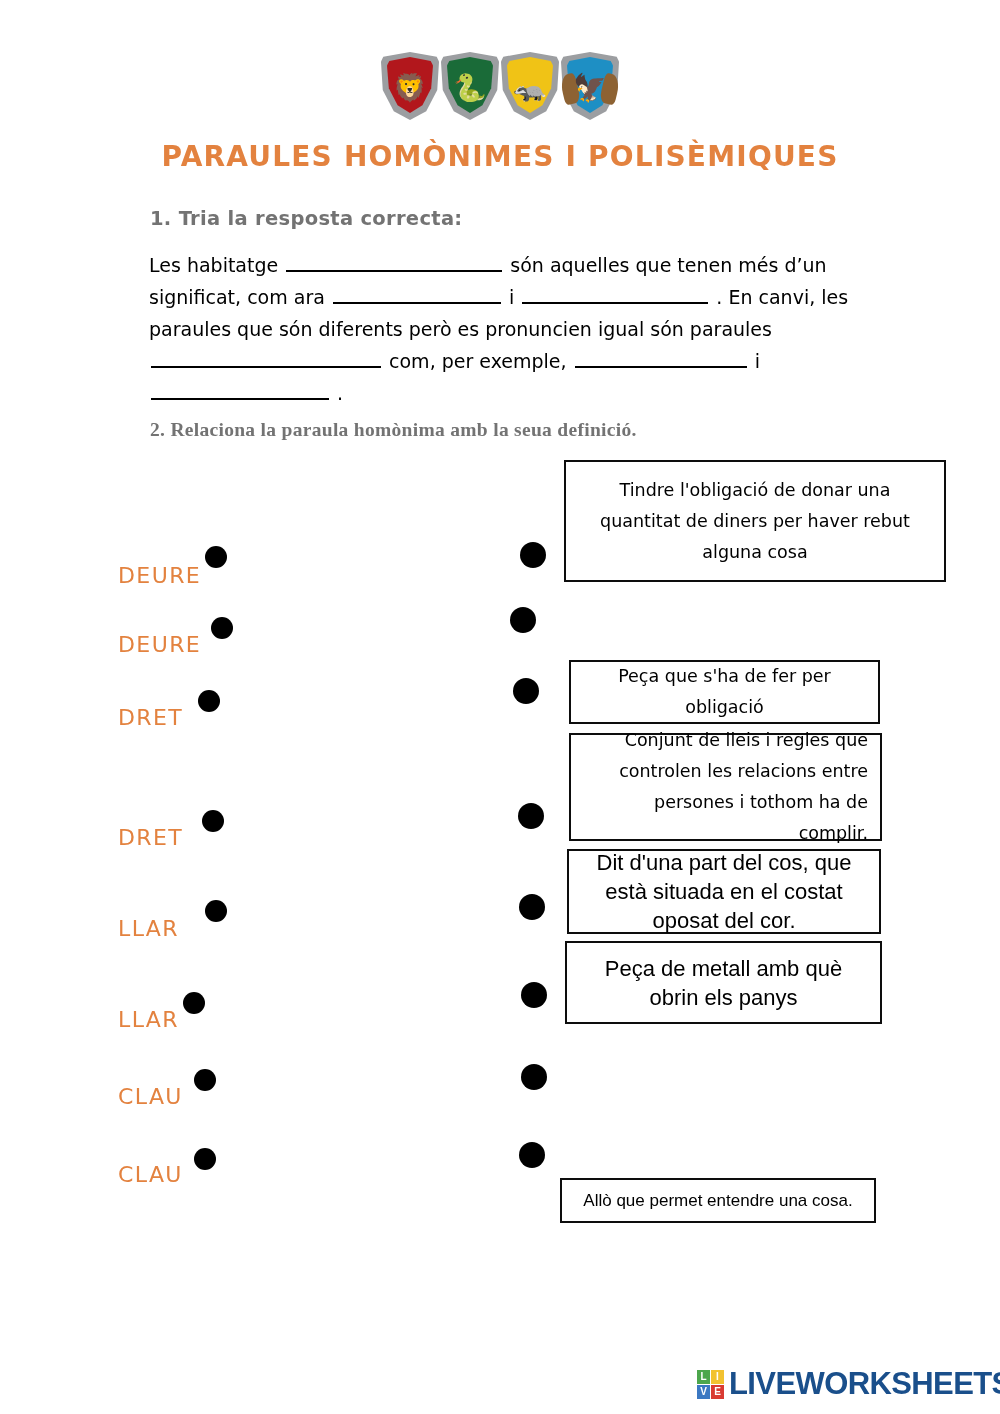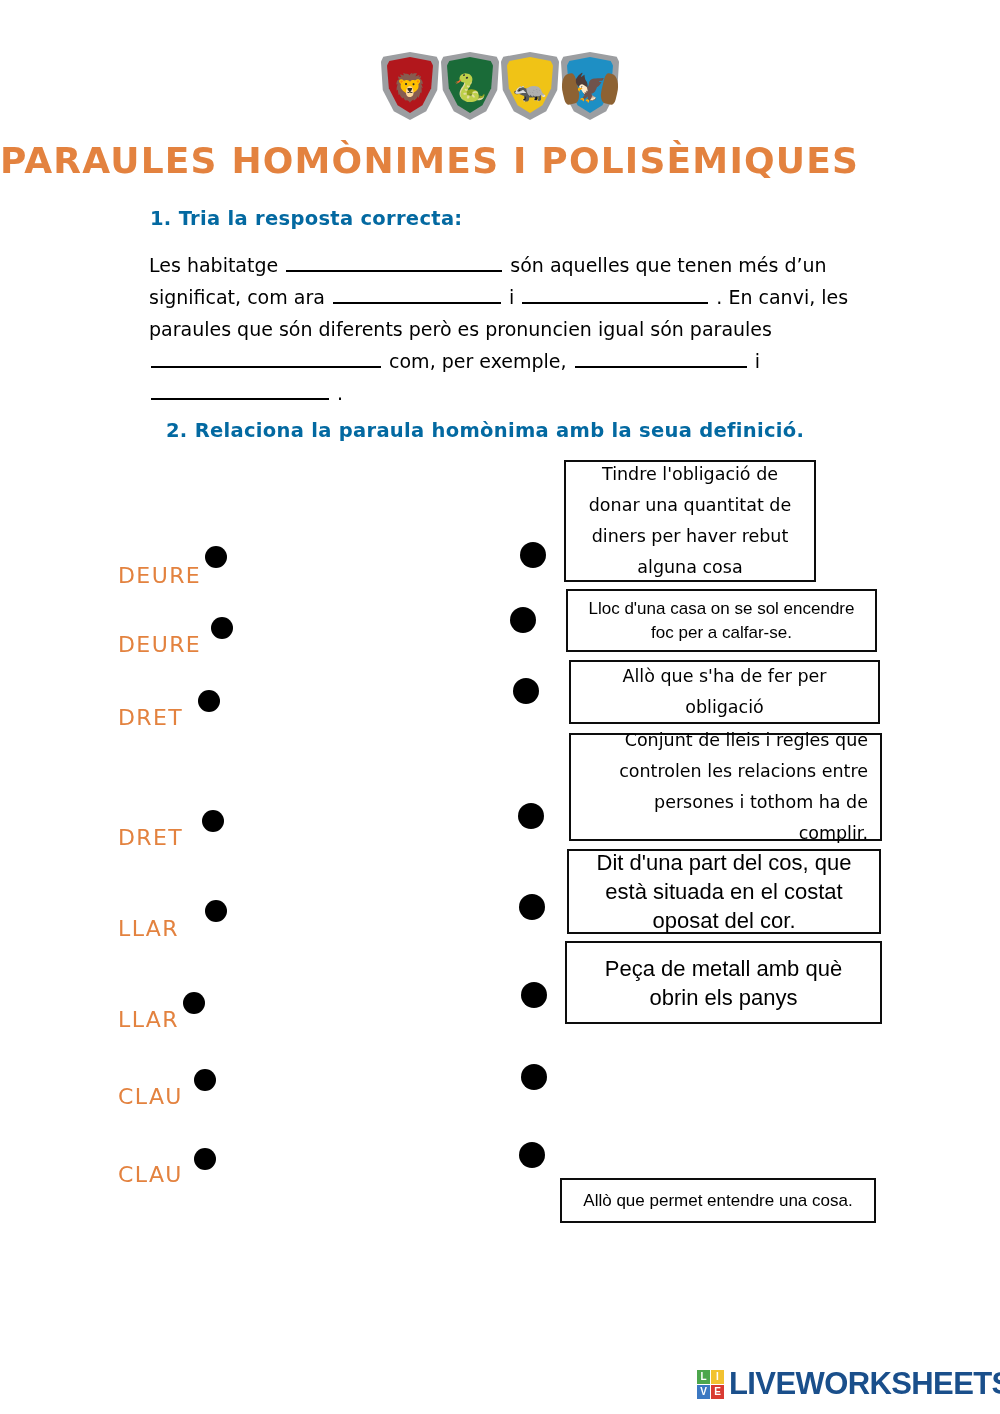--- a/index.html
+++ b/index.html
@@ -45,37 +45,38 @@
     background: #8d6233;
     border-radius: 60% 20% 40% 20%;
   }
   .crest .wing-l { left: 1px; transform: rotate(-14deg); }
   .crest .wing-r { right: 1px; transform: rotate(14deg) scaleX(-1); }
 
   
   .title {
     position: absolute;
     top: 140px; left: 0; width: 1000px;
-    font-family: "DejaVu Sans", sans-serif;
-    font-size: 36px;
+    text-align: center;
+    font-family: "DejaVu Sans", sans-serif;
+    font-size: 28px;
     font-weight: bold;
     letter-spacing: 1.2px;
   }
 
   
   .q-heading {
     position: absolute;
     font-family: "DejaVu Sans", sans-serif;
     font-size: 19.5px;
     font-weight: bold;
-    color: #0369a1;
+    color: #737373;
     letter-spacing: 0.3px;
   }
   #q1-heading { top: 207px; left: 150px; }
-  #q2-heading { top: 419px; left: 166px; }
+  #q2-heading { top: 419px; left: 150px; font-family: Liberation Serif, serif; }
 
   .paragraph {
     position: absolute;
     top: 249px; left: 149px;
     width: 775px;
     font-family: "DejaVu Sans", sans-serif;
     font-size: 19px;
     line-height: 32px;
     color: #000;
   }
@@ -230,30 +231,27 @@
 
   <div class="dot dot-r" style="left: 520px; top: 542px; background: rgb(0, 0, 0);"></div>
   <div class="dot dot-r" style="left: 510px; top: 607px; background: rgb(0, 0, 0);"></div>
   <div class="dot dot-r" style="left: 513px; top: 678px; background: rgb(0, 0, 0);"></div>
   <div class="dot dot-r" style="left: 518px; top: 803px; background: rgb(0, 0, 0);"></div>
   <div class="dot dot-r" style="left: 519px; top: 894px; background: rgb(0, 0, 0);"></div>
   <div class="dot dot-r" style="left: 521px; top: 982px; background: rgb(0, 0, 0);"></div>
   <div class="dot dot-r" style="left: 521px; top: 1064px; background: rgb(0, 0, 0);"></div>
   <div class="dot dot-r" style="left: 519px; top: 1142px; background: rgb(0, 0, 0);"></div>
 
-  <div class="defbox" style="left:564px; top:460px; width:252px; height:122px;">
+  <div class="defbox" style="left:564px; top:460px; width:382px; height:122px;">
     <div class="txt font-comic">Tindre l'obligació de donar una quantitat de diners per haver rebut alguna cosa</div>
   </div>
 
-  <div class="defbox" style="left:566px; top:589px; width:311px; height:63px;">
-    <div class="txt font-plain-tight">Lloc d'una casa on se sol encendre foc per a calfar-se.</div>
-  </div>
 
   <div class="defbox" style="left:569px; top:660px; width:311px; height:64px;">
-    <div class="txt font-comic">Allò que s'ha de fer per obligació</div>
+    <div class="txt font-comic">Peça que s'ha de fer per obligació</div>
   </div>
 
   <div class="defbox" style="left:569px; top:733px; width:313px; height:108px;text-align:right;">
     <div class="txt font-comic">Conjunt de lleis i regles que controlen les relacions entre persones i tothom ha de complir.</div>
   </div>
 
   <div class="defbox" style="left:567px; top:849px; width:314px; height:85px;">
     <div class="txt font-plain">Dit d'una part del cos, que està situada en el costat oposat del cor.</div>
   </div>
 

